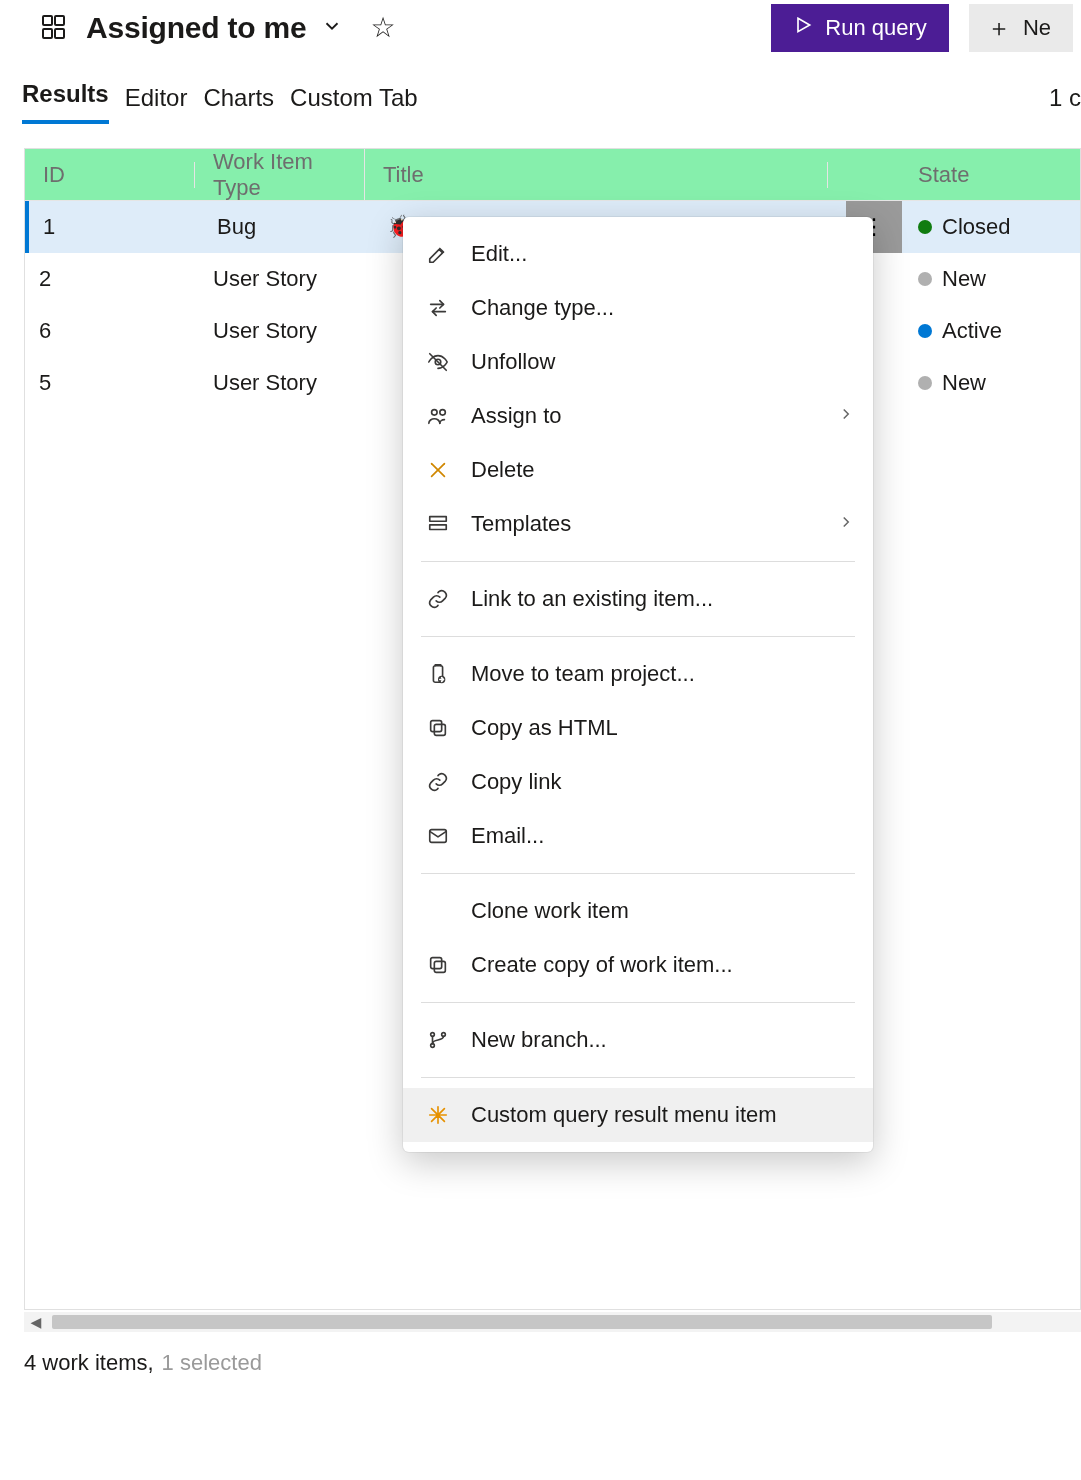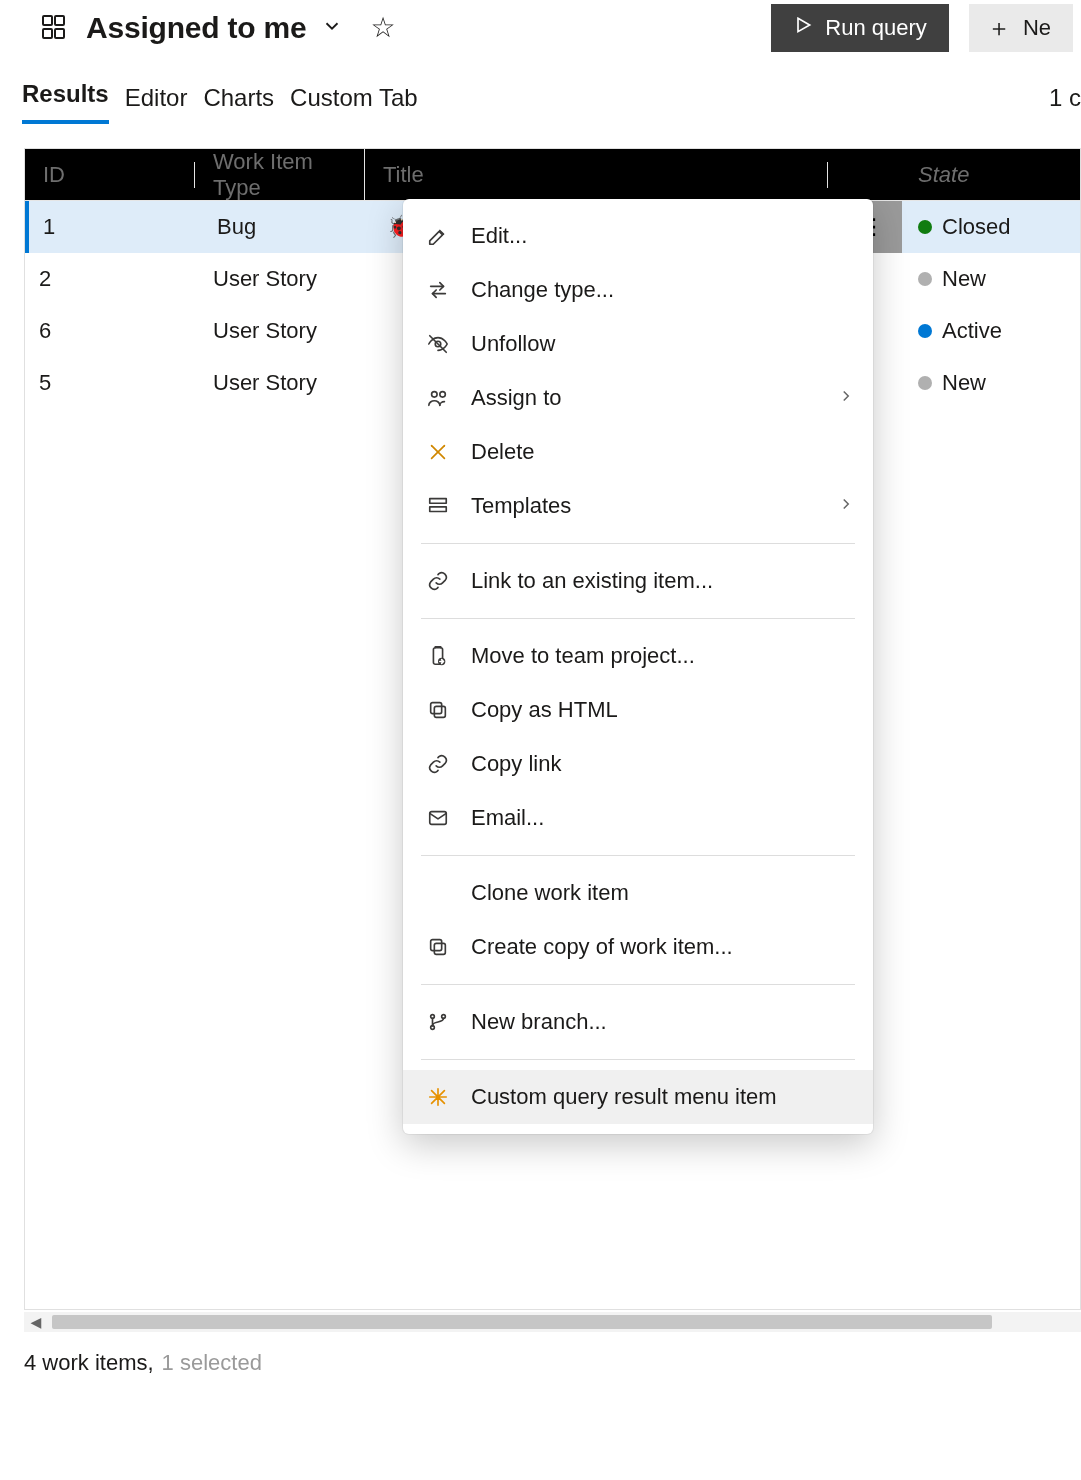--- a/index.html
+++ b/index.html
@@ -32,21 +32,21 @@
     letter-spacing: -0.2px;
   }
   .chev svg { width: 22px; height: 22px; }
   .star-ico { margin-left: 22px; font-size: 28px; line-height: 1; }
   .spacer { flex: 1; }
   .btn {
     height: 48px; display: inline-flex; align-items: center;
     padding: 0 22px; margin-left: 14px; font-size: 22px;
     cursor: pointer; border: none;
   }
-  .run { background: #404040; color: #fff; }
+  .run { background: #4c1d95; color: #fff; }
   .run .tri { margin-right: 12px; }
   .newi { background: #eaeaea; color: #1b1a19; padding-left: 18px; }
   .newi .plus { margin-right: 12px; font-size: 24px; font-weight: 300; }
 
   
   .tabs {
     display: flex; align-items: flex-end;
     padding: 24px 0 0 22px; gap: 16px;
     position: relative;
   }
@@ -63,24 +63,24 @@
     border: 1px solid #e0e0e0;
     width: 1057px; 
     position: relative;
   }
   .thead, .trow {
     display: flex; align-items: center;
     font-size: 22px;
   }
   .thead {
     color: #6e6e6e; height: 52px; border-bottom: 1px solid #e5e5e5;
-    background: #000000;
+    background: #86efac;
   }
   .thead .cell { border-right: 1px solid #e5e5e5; padding-left: 18px; }
-  .thead .cell:last-child { border-right: none; font-style: italic; }
+  .thead .cell:last-child { border-right: none; }
   .col-id    { width: 170px; }
   .col-type  { width: 170px; }
   .col-title { flex: 1; min-width: 0; }
   .col-more  { width: 72px; }
   .col-state { width: 180px; }
 
   .trow {
     height: 52px;
     color: #1b1a19;
   }
@@ -100,21 +100,21 @@
     font-size: 22px; color: #444; cursor: pointer;
   }
   .more-btn.active { background: #9a9a9a; color: #000; }
 
   .state { display: flex; align-items: center; gap: 10px; }
   .state-dot { width: 14px; height: 14px; border-radius: 50%; }
 
   
   .menu {
     position: absolute;
-    left: 378px; top: 50px;
+    left: 378px; top: 68px;
     width: 470px;
     background: #fff;
     box-shadow: 0 10px 36px rgba(0,0,0,.22), 0 0 0 1px rgba(0,0,0,.05);
     border-radius: 6px;
     padding: 10px 0;
     font-size: 22px;
     z-index: 10;
   }
   .mi {
     display: flex; align-items: center;

